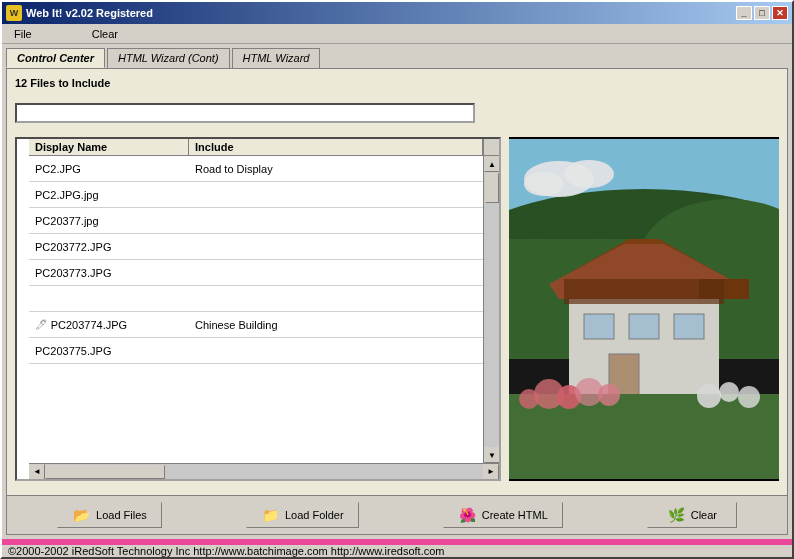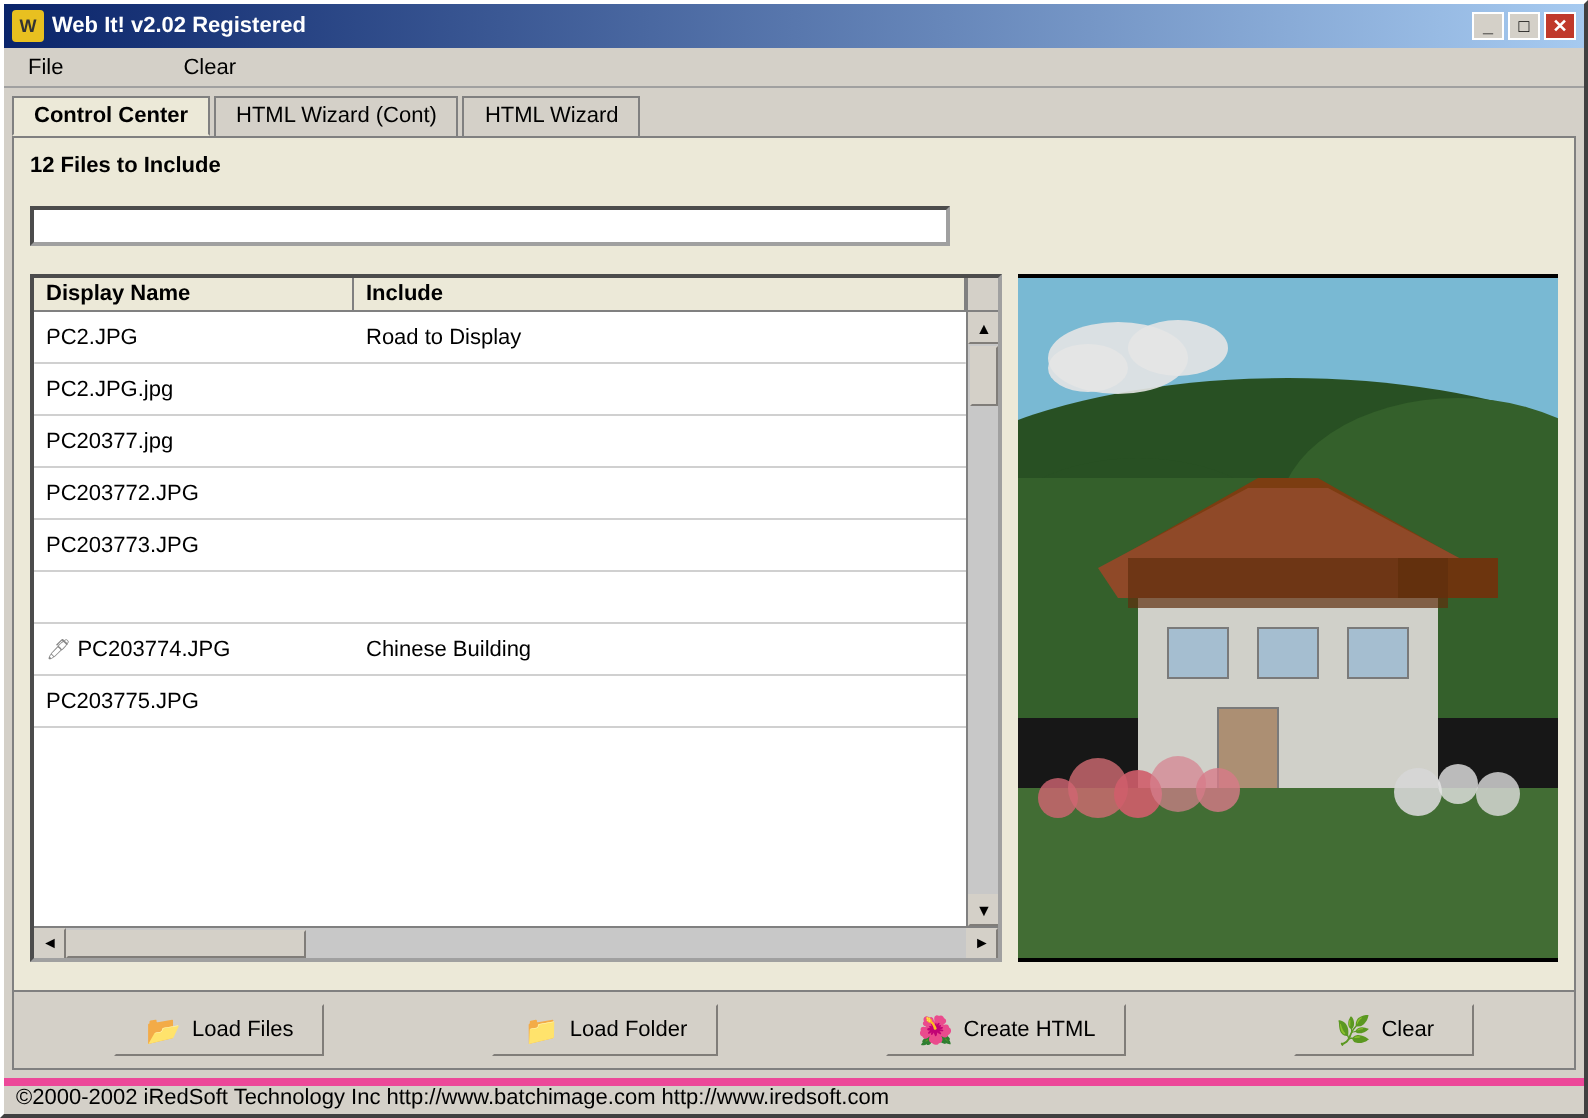--- a/index.html
+++ b/index.html
@@ -12,21 +12,21 @@
     .title-icon { width: 16px; height: 16px; background: #e8c020; border-radius: 2px; display: flex; align-items: center; justify-content: center; font-size: 9px; font-weight: bold; color: #333; }
     .title-buttons { display: flex; gap: 2px; }
     .title-btn { width: 16px; height: 14px; border: 1px solid #fff; border-radius: 0; display: flex; align-items: center; justify-content: center; font-size: 9px; cursor: pointer; font-weight: bold; background: #d4d0c8; color: #000; }
     .title-btn.close { background: #c0392b; color: white; }
 
     
     .menu-bar { background: #d4d0c8; height: 20px; display: flex; align-items: center; padding: 0 4px; border-bottom: 1px solid #a0a0a0; gap: 44px; }
     .menu-item { padding: 2px 8px; cursor: pointer; font-size: 11px; }
 
     
-    .tab-bar { display: flex; padding: 4px 4px 0 4px; background: #d4d0c8; }
+    .tab-bar { display: flex; padding: 4px 4px 0 4px; background: #d4d0c8; font-style: italic; }
     .tab { padding: 3px 10px; border: 1px solid #808080; border-bottom: none; background: #d4d0c8; cursor: pointer; margin-right: 2px; font-size: 11px; }
     .tab.active { background: #ece9d8; border-color: #808080; border-bottom: 1px solid #ece9d8; font-weight: bold; position: relative; z-index: 1; }
 
     
     .main-content { flex: 1; background: #ece9d8; border: 1px solid #808080; margin: 0 4px 4px 4px; padding: 8px; display: flex; flex-direction: column; gap: 14px; }
 
     .files-label { font-weight: bold; font-size: 11px; }
 
     .search-box { width: 460px; height: 20px; border: 2px inset #a0a0a0; background: white; padding: 1px 2px; }
 
@@ -49,21 +49,21 @@
 
     
     .image-preview { width: 270px; background: #000; flex-shrink: 0; overflow: hidden; }
 
     
     .bottom-buttons { display: flex; gap: 0; border-top: 1px solid #808080; background: #d4d0c8; padding: 6px 8px; justify-content: space-around; align-items: center; margin: 0 -8px -8px -8px; }
     .btn { display: flex; align-items: center; gap: 4px; padding: 4px 14px; border: 1px outset #d4d0c8; background: #d4d0c8; cursor: pointer; font-size: 11px; min-width: 90px; justify-content: center; }
     .btn-icon { width: 20px; height: 16px; display: flex; align-items: center; justify-content: center; }
 
     
-    .status-bar { height: 18px; background: #d4d0c8; border-top: 4px solid #ec4899; display: flex; align-items: flex-start; padding: 0 6px; font-size: 10px; color: #000; }
+    .status-bar { height: 18px; background: #d4d0c8; border-top: 6px solid #ec4899; display: flex; align-items: flex-end; padding: 0 6px; font-size: 10px; color: #000; }
 
     
     .folder-icon { color: #f0c040; font-size: 14px; }
     .create-icon { color: #cc2020; font-size: 14px; }
     .clear-icon { color: #40a040; font-size: 14px; }
 
     .v-scrollbar { width: 16px; display: flex; flex-direction: column; background: #d4d0c8; border-left: 1px solid #808080; }
     .v-scroll-btn { width: 16px; height: 16px; background: #d4d0c8; border: 1px outset #d4d0c8; display: flex; align-items: center; justify-content: center; font-size: 8px; cursor: pointer; flex-shrink: 0; }
     .v-scroll-track { flex: 1; background: #c8c8c8; }
     .v-scroll-thumb { width: 14px; height: 30px; background: #d4d0c8; border: 1px outset #d4d0c8; margin: 1px; }
@@ -96,21 +96,21 @@
     <div class="tab">HTML Wizard</div>
   </div>
 
   <div class="main-content">
     <div class="files-label">12 Files to Include</div>
     <input type="text" class="search-box" style="">
 
     <div class="table-and-image">
 
       <div class="table-container">
-        <div style="display:flex; flex:1; overflow:hidden; flex-direction:column;">
+        <div style="display:flex; flex:1; overflow:hidden; flex-direction:column;padding-left:12px;">
 
           <div class="table-header">
             <div class="th">Display Name</div>
             <div class="th">Include</div>
             <div style="width:16px; background:#d4d0c8; border-left:1px solid #808080;"></div>
           </div>
 
           <div style="display:flex; flex:1; overflow:hidden;">
             <div class="table-body" style="flex:1;border-radius:28px;">
               <div class="table-row">

